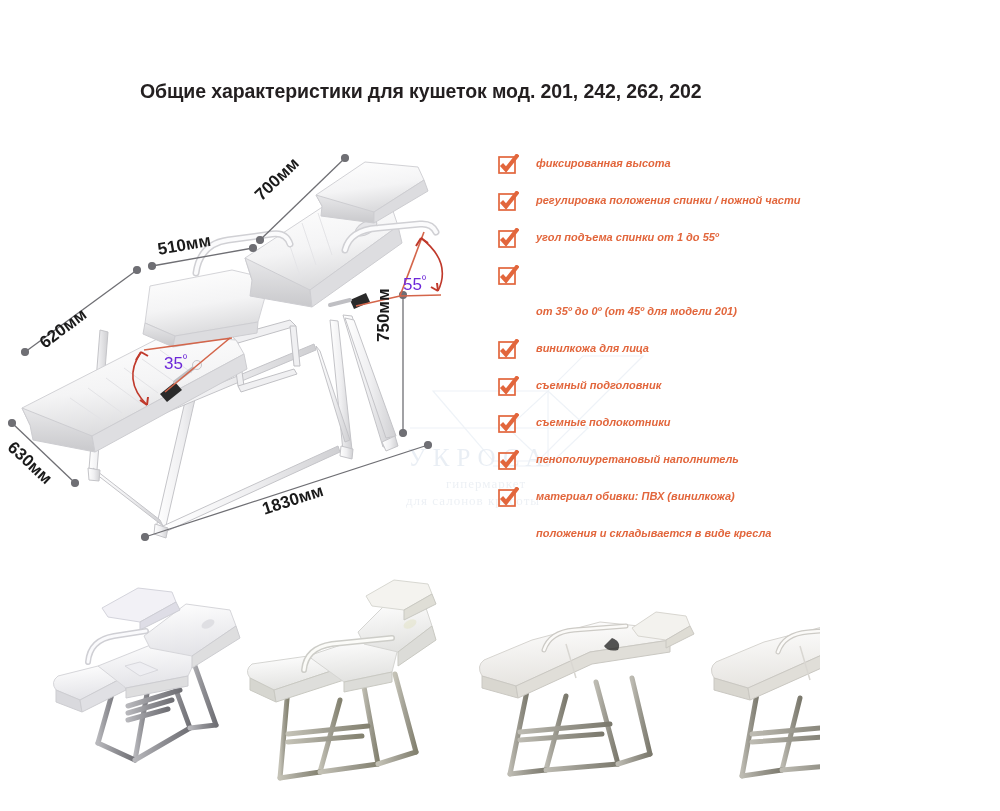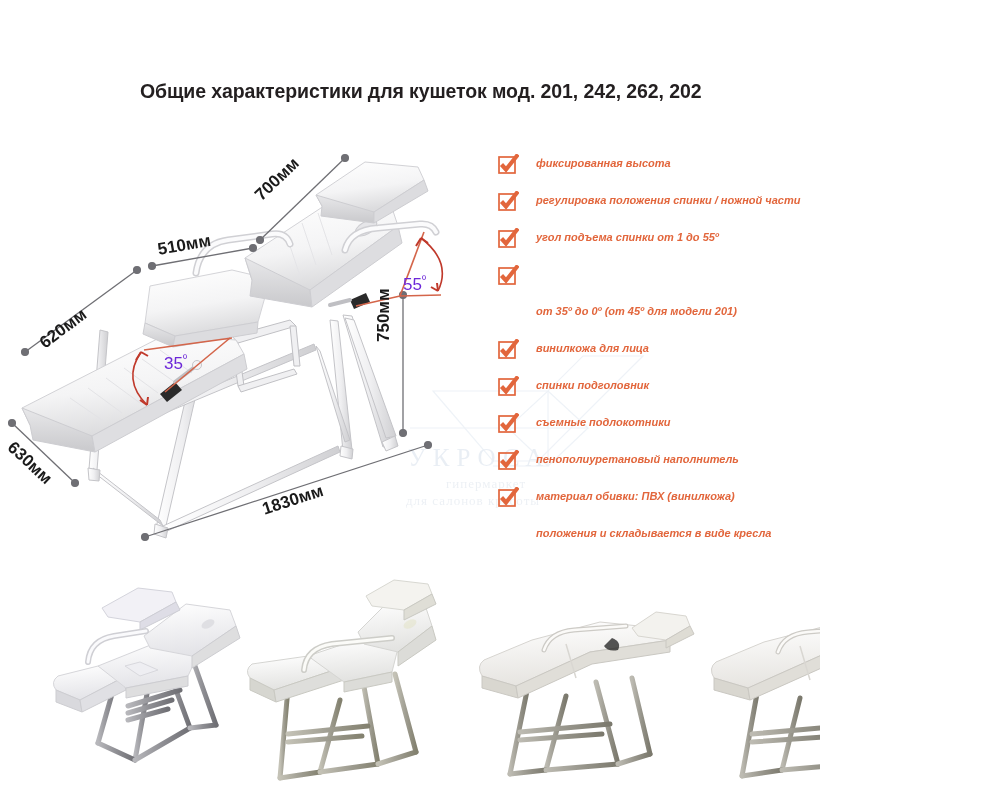--- a/index.html
+++ b/index.html
@@ -402,21 +402,21 @@
       <span class="feat-text">винилкожа для лица</span>
     </div>
 
     <div class="feat-row">
       <span class="chk">
         <svg width="21" height="20" viewBox="0 0 21 20">
           <rect x="1" y="3" width="16" height="16" fill="none" stroke="#e2663c" stroke-width="1.7"></rect>
           <path d="M3.5 10.5 L8 15.5 L20 0.5" fill="none" stroke="#e2663c" stroke-width="4.2"></path>
         </svg>
       </span>
-      <span class="feat-text">спинки подголовник</span>
+      <span class="feat-text">съемный подголовник</span>
     </div>
 
     <div class="feat-row">
       <span class="chk">
         <svg width="21" height="20" viewBox="0 0 21 20">
           <rect x="1" y="3" width="16" height="16" fill="none" stroke="#e2663c" stroke-width="1.7"></rect>
           <path d="M3.5 10.5 L8 15.5 L20 0.5" fill="none" stroke="#e2663c" stroke-width="4.2"></path>
         </svg>
       </span>
       <span class="feat-text">съемные подлокотники</span>

